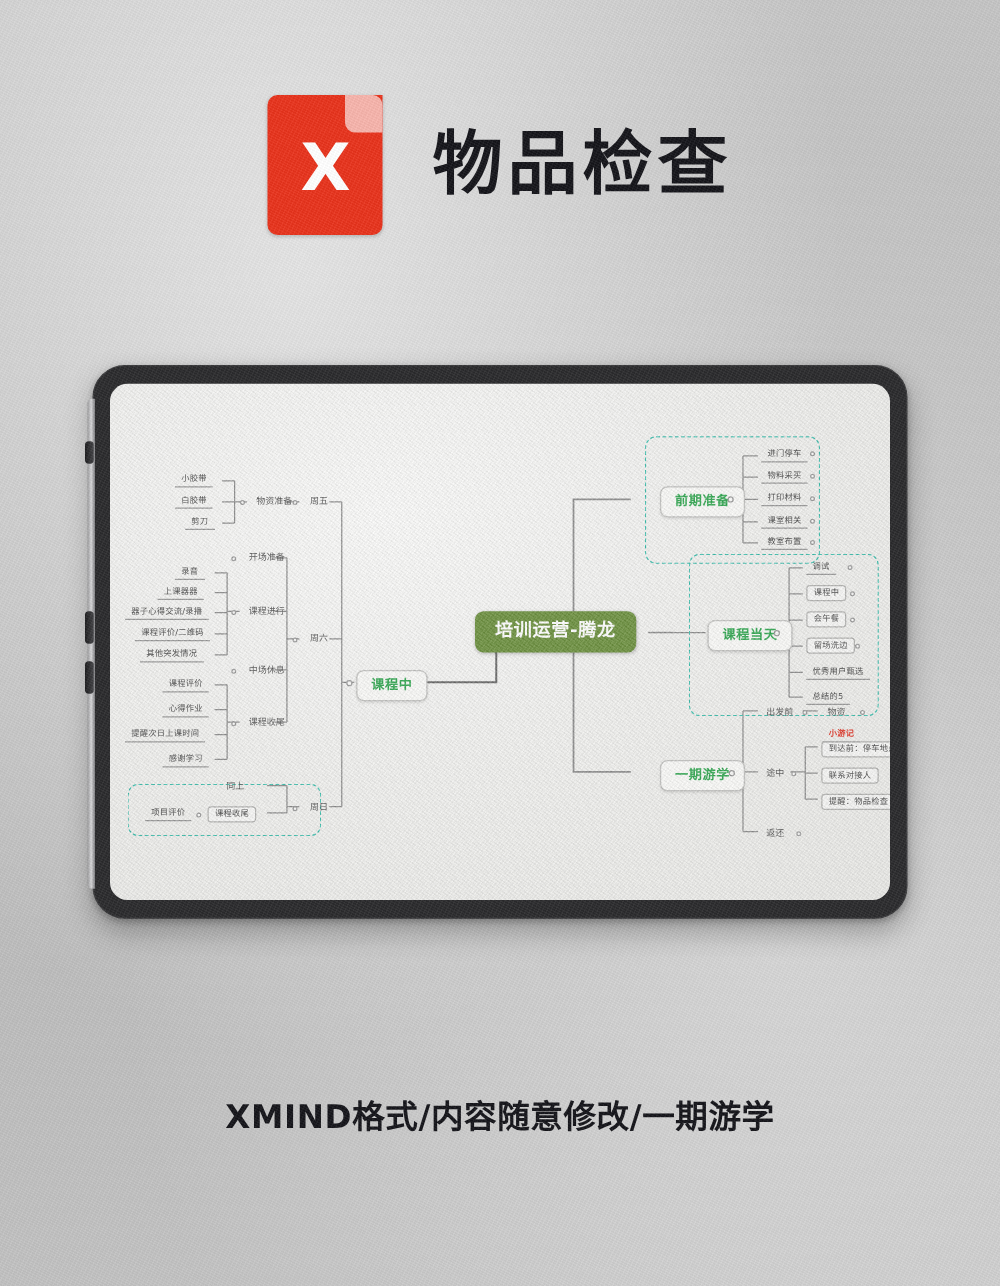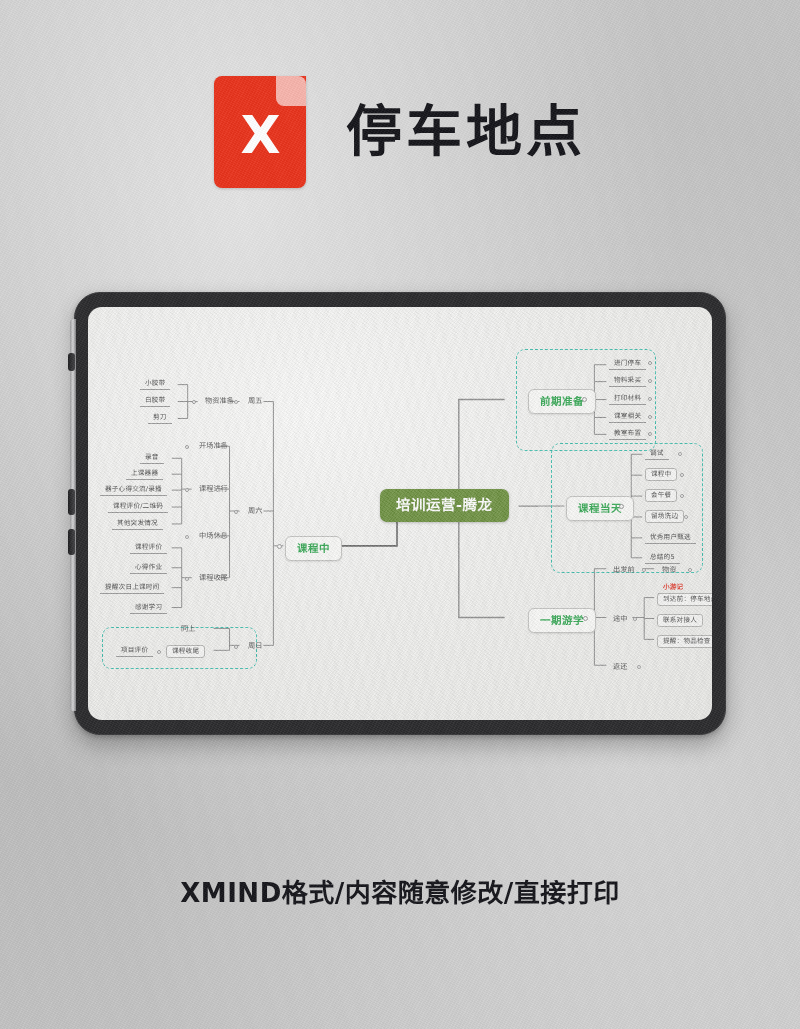--- a/index.html
+++ b/index.html
@@ -167,21 +167,21 @@
   }
 </style>
 </head>
 <body>
 
 <div class="header">
   <div class="file-icon">
     <div class="fold"></div>
     <div class="x-glyph">X</div>
   </div>
-  <div class="header-title">停车地点</div>
+  <div class="header-title">物品检查</div>
 </div>
 
 <div class="tablet">
   <div class="btn-side btn-power"></div>
   <div class="btn-side btn-vol-up"></div>
   <div class="btn-side btn-vol-dn"></div>
 
   <div class="screen">
     <div class="map">
 
@@ -309,13 +309,13 @@
       <div class="dot tiny" style="left:146px; top:338px;"></div>
       <div class="node mid plain" style="left:88px; top:316px;">同上</div>
       <div class="node leaf boxed" style="left:78px; top:338px;">课程收尾</div>
       <div class="dot tiny" style="left:69px; top:343px;"></div>
       <div class="node leaf" style="left:28px; top:338px;">项目评价</div>
 
     </div>
   </div>
 </div>
 
-<div class="caption">XMIND格式/内容随意修改/直接打印</div>
+<div class="caption">XMIND格式/内容随意修改/一期游学</div>
 
 </body></html>

